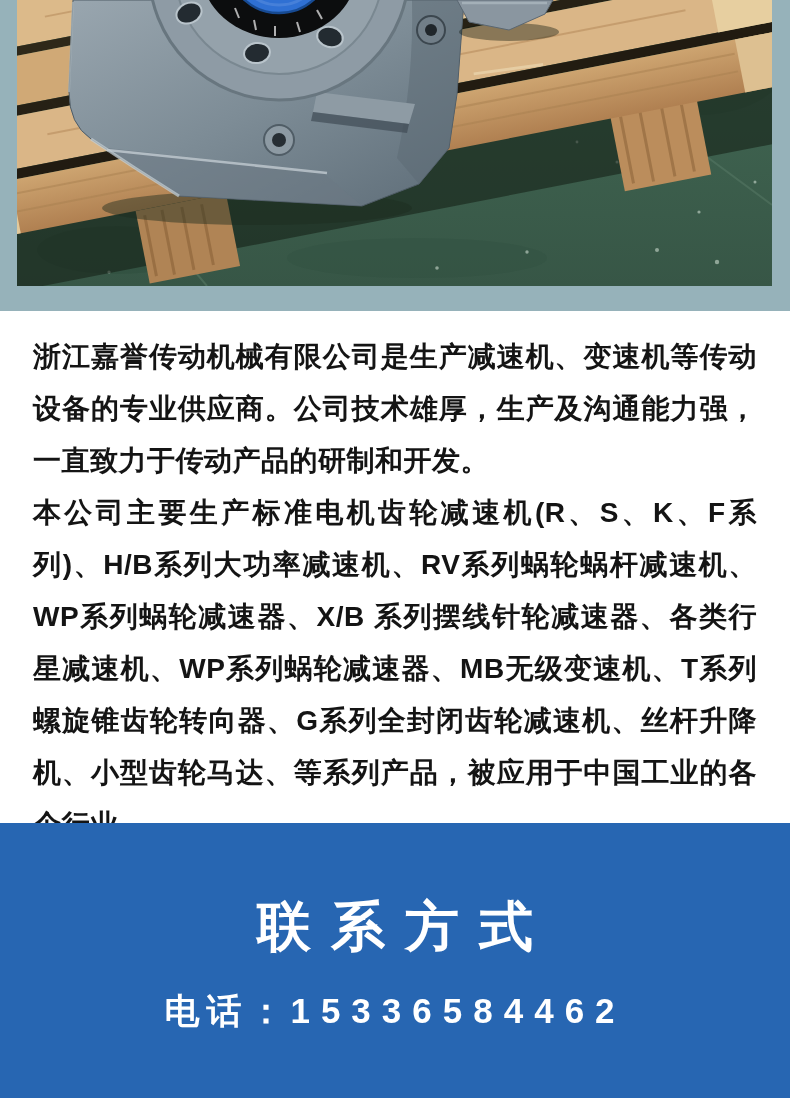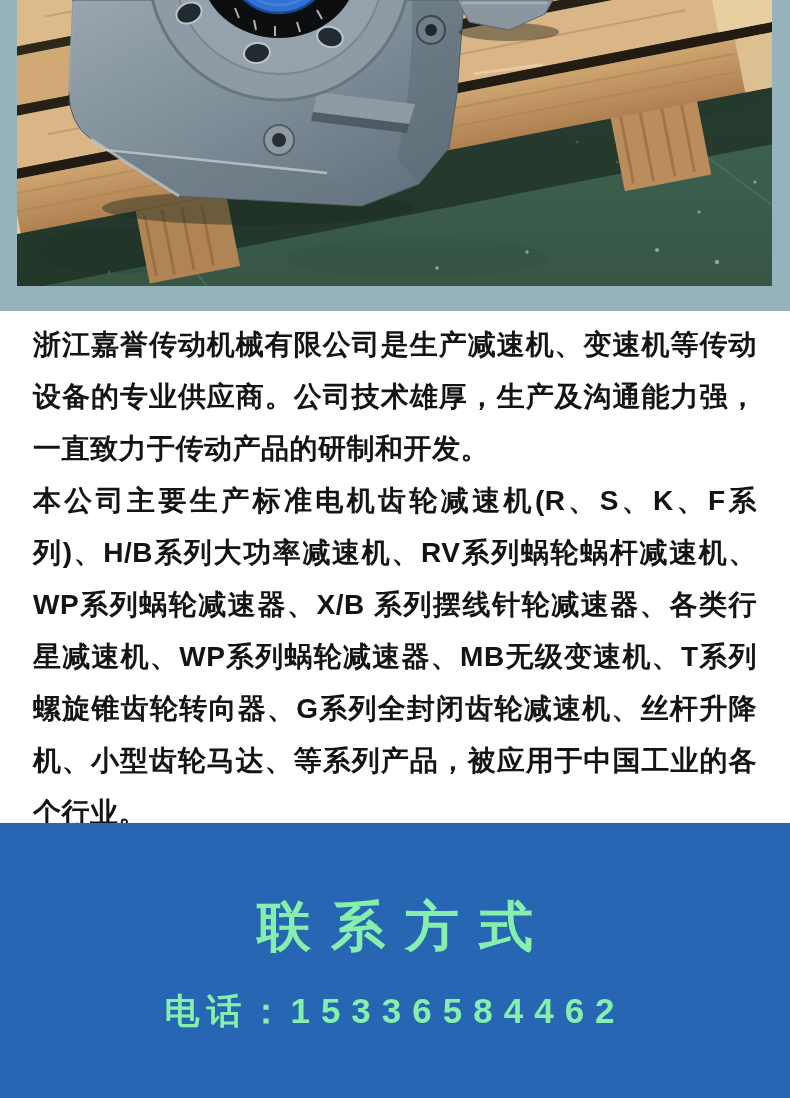--- a/index.html
+++ b/index.html
@@ -6,29 +6,29 @@
   #screen{
     position:relative;width:790px;height:1098px;overflow:hidden;
     font-family:"Liberation Sans","DejaVu Sans",sans-serif;background:#ffffff;
   }
   
   .hero{position:absolute;left:0;top:0;width:790px;height:311px;background:#96b2ba;}
   .photo-frame{position:absolute;left:17px;top:0;width:755px;height:286px;overflow:hidden;}
   .photo-frame svg{display:block;}
   
   .about{position:absolute;left:0;top:311px;width:790px;height:512px;background:#ffffff;}
-  .about-inner{padding:8px 33px 0 33px;}
+  .about-inner{padding:20px 33px 0 33px;}
   .para{
     margin:0;font-size:28px;line-height:52px;font-weight:700;color:#141414;
     text-align:justify;text-justify:inter-character;letter-spacing:0.5px;
   }
   
   .contact{
     position:absolute;left:0;top:823px;width:790px;height:275px;
-    background:#2766b2;color:#86efac;text-align:center;
+    background:#2766b2;color:#ffffff;text-align:center;
   }
   .contact-title{
     margin:0;padding-top:76px;font-size:54px;line-height:54px;font-weight:700;
     letter-spacing:20px;text-indent:20px;white-space:nowrap;
   }
   .contact-phone{
     margin:40px 0 0 0;font-size:35px;line-height:36px;font-weight:700;white-space:nowrap;
   }
   .phone-label{letter-spacing:7px;text-align:center;}
   .phone-number{letter-spacing:11px;text-align:center;}

